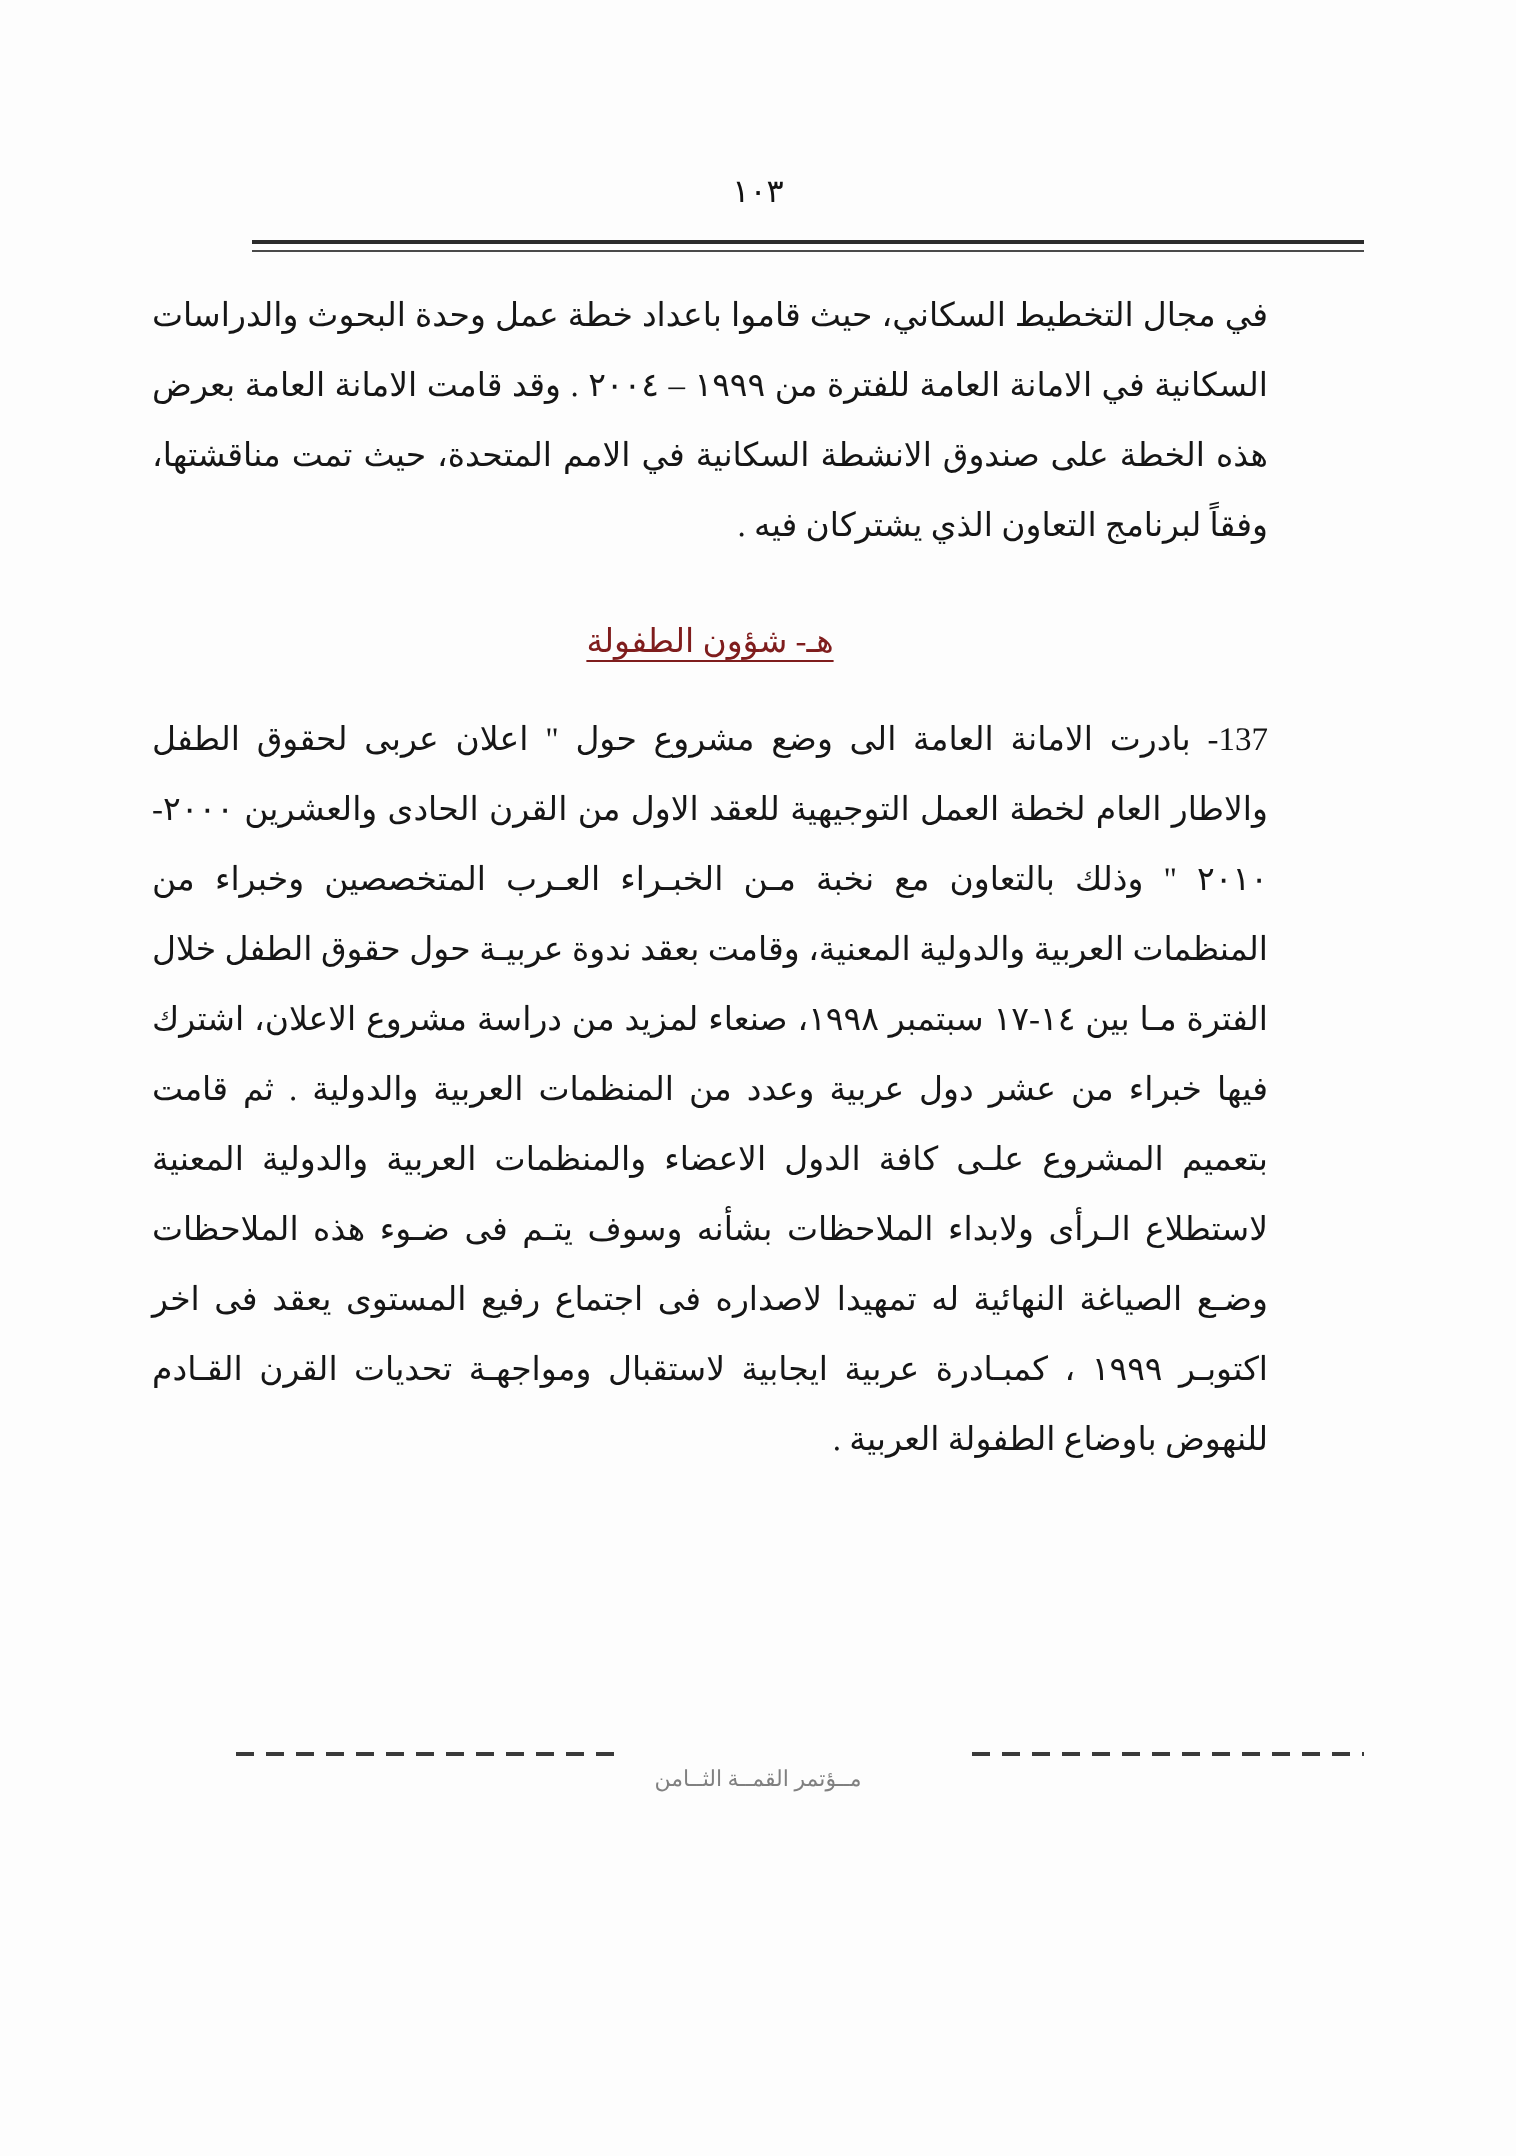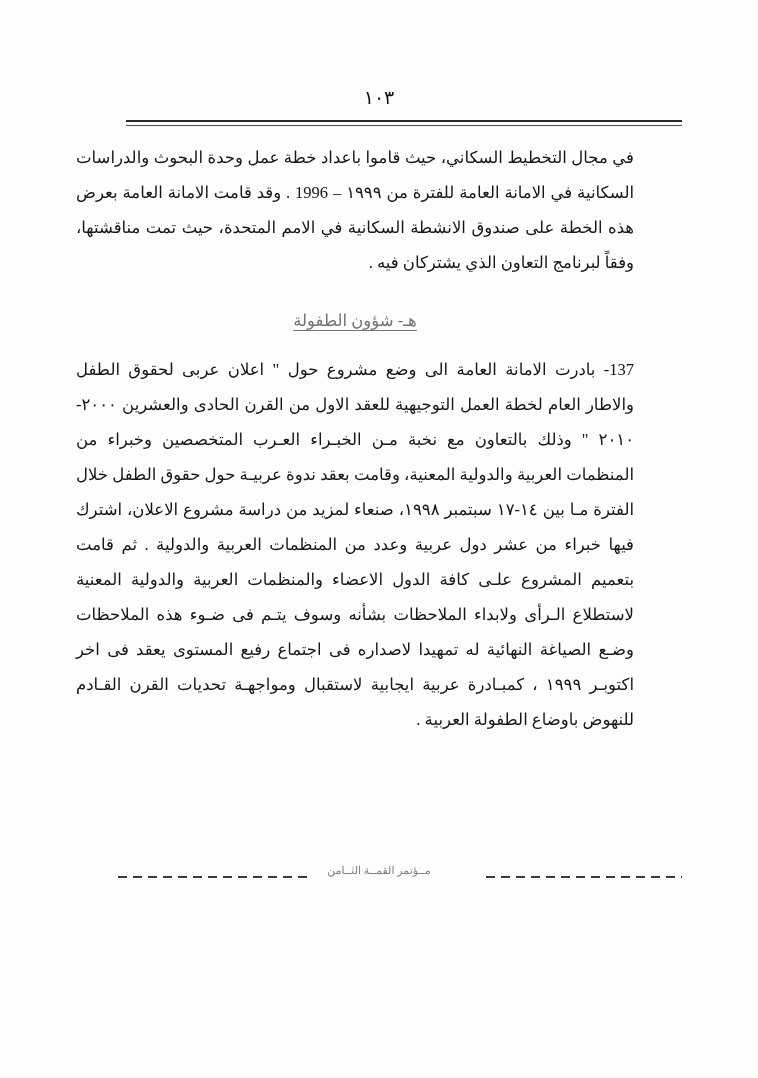--- a/index.html
+++ b/index.html
@@ -24,21 +24,21 @@
     height: 1078px;
     background: #fdfdfd;
   }
 
   .page-number {
     position: absolute;
     top: 86px;
     left: 0;
     width: 758px;
     text-align: center;
-    font-size: 19px;
+    font-size: 16px;
     letter-spacing: 1px;
     color: #111;
     font-family: "Liberation Serif", "DejaVu Serif", serif;
   }
 
   .header-rule {
     position: absolute;
     top: 120px;
     left: 126px;
     width: 556px;
@@ -70,21 +70,21 @@
   .spacer-md { height: 26px; }
   .spacer-lg { height: 30px; }
 
   .section-heading {
     font-size: 16.5px;
     line-height: 30px;
     text-align: center;
     text-decoration: underline;
     text-underline-offset: 4px;
     margin: 0;
-    color: #737373;
+    color: #7f1d1d;
   }
 
   .heading-wrap {
     text-align: center;
   }
 
   .footer-rule {
     position: absolute;
     bottom: 196px;
     left: 118px;
@@ -101,21 +101,21 @@
       to right,
       #3a3a3a 0px, #3a3a3a 9px,
       transparent 9px, transparent 15px
     );
   }
   .footer-rule .dashes-left { left: 0; width: 190px; }
   .footer-rule .dashes-right { right: 0; width: 196px; }
 
   .footer-script {
     position: absolute;
-    bottom: 201px;
+    bottom: 182px;
     left: 0;
     width: 758px;
     text-align: center;
     font-size: 11px;
     color: #6b6b6b;
     font-family: "Liberation Serif", "DejaVu Serif", serif;
     letter-spacing: 0.5px;
     opacity: .85;
   }
 
@@ -127,21 +127,21 @@
 <body>
 
 <div class="page">
 
   <div class="page-number">١٠٣</div>
 
   <div class="header-rule"></div>
 
   <div class="content">
 
-    <p class="para">في مجال التخطيط السكاني، حيث قاموا باعداد خطة عمل وحدة البحوث والدراسات السكانية في الامانة العامة للفترة من ١٩٩٩ – 1996 . وقد قامت الامانة العامة بعرض هذه الخطة على صندوق الانشطة السكانية في الامم المتحدة، حيث تمت مناقشتها، وفقاً لبرنامج التعاون الذي يشتركان فيه .</p>
+    <p class="para">في مجال التخطيط السكاني، حيث قاموا باعداد خطة عمل وحدة البحوث والدراسات السكانية في الامانة العامة للفترة من ١٩٩٩ – ٢٠٠٤ . وقد قامت الامانة العامة بعرض هذه الخطة على صندوق الانشطة السكانية في الامم المتحدة، حيث تمت مناقشتها، وفقاً لبرنامج التعاون الذي يشتركان فيه .</p>
 
     <div class="spacer-md"></div>
 
     <div class="heading-wrap">
       <span class="section-heading">هـ- شؤون الطفولة</span>
     </div>
 
     <div class="spacer-sm"></div>
 
     <p class="para">

